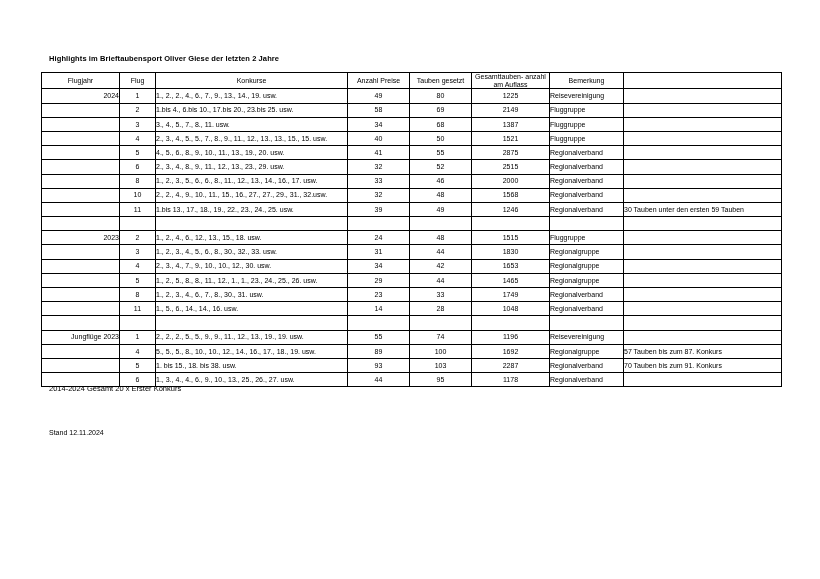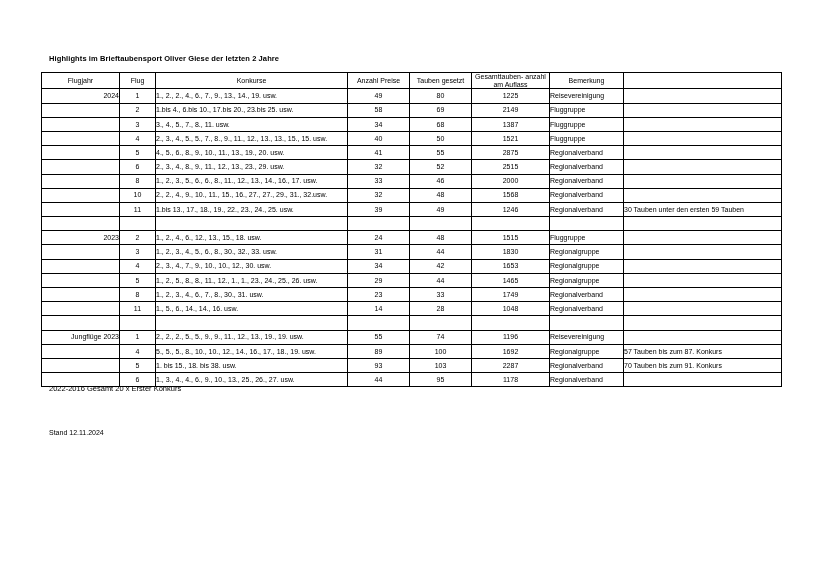--- a/index.html
+++ b/index.html
@@ -346,16 +346,16 @@
           <td class="konk">1., 3., 4., 4., 6., 9., 10., 13., 25., 26., 27. usw.</td>
           <td class="num">44</td>
           <td class="num">95</td>
           <td class="num">1178</td>
           <td class="bem">Regionalverband</td>
           <td class="note"></td>
         </tr>
       </tbody>
   </table>
 
-  <div class="summary">2022-2016 Gesamt 20 x Erster Konkurs</div>
+  <div class="summary">2014-2024 Gesamt 20 x Erster Konkurs</div>
   <div class="stand">Stand 12.11.2024</div>
 
 </div>
 
 </body></html>

